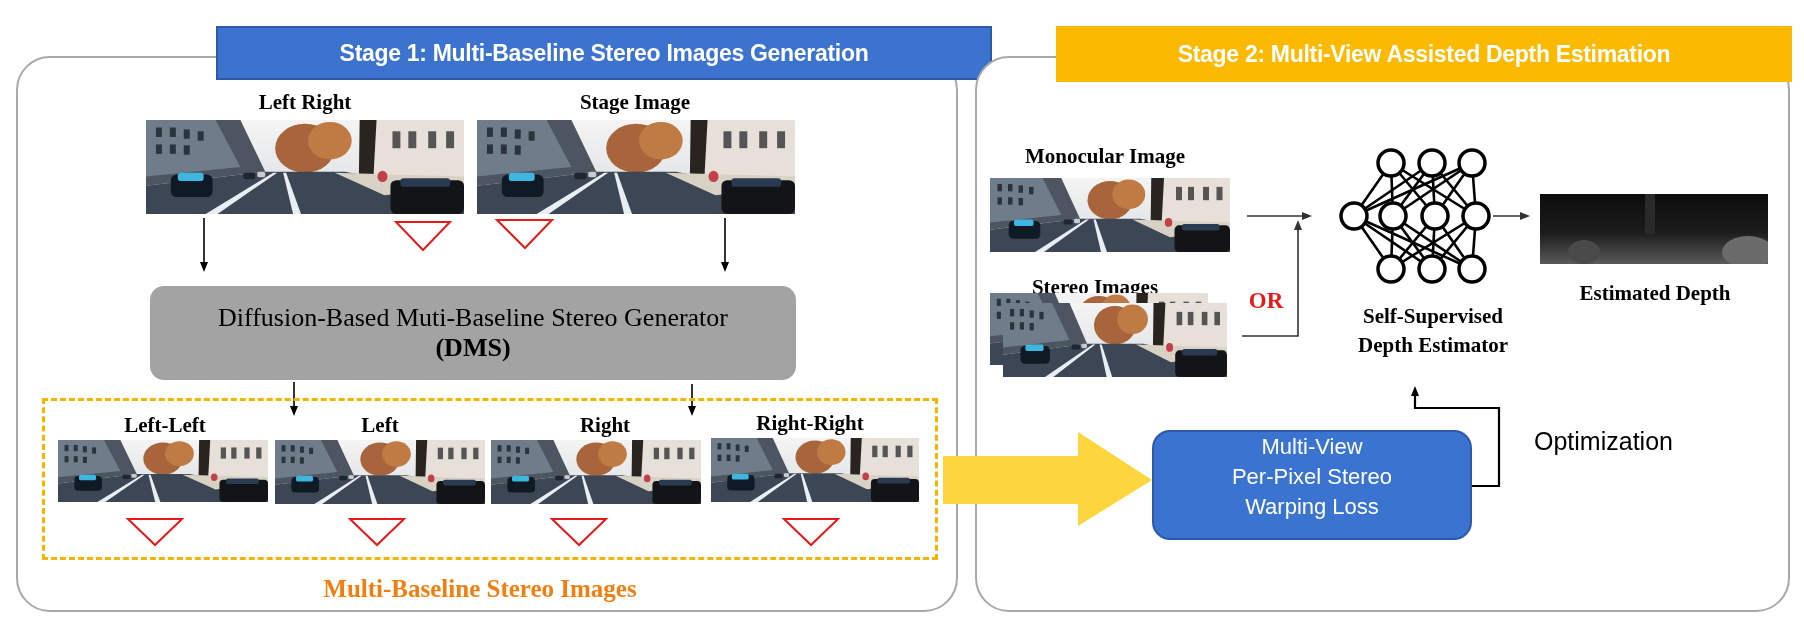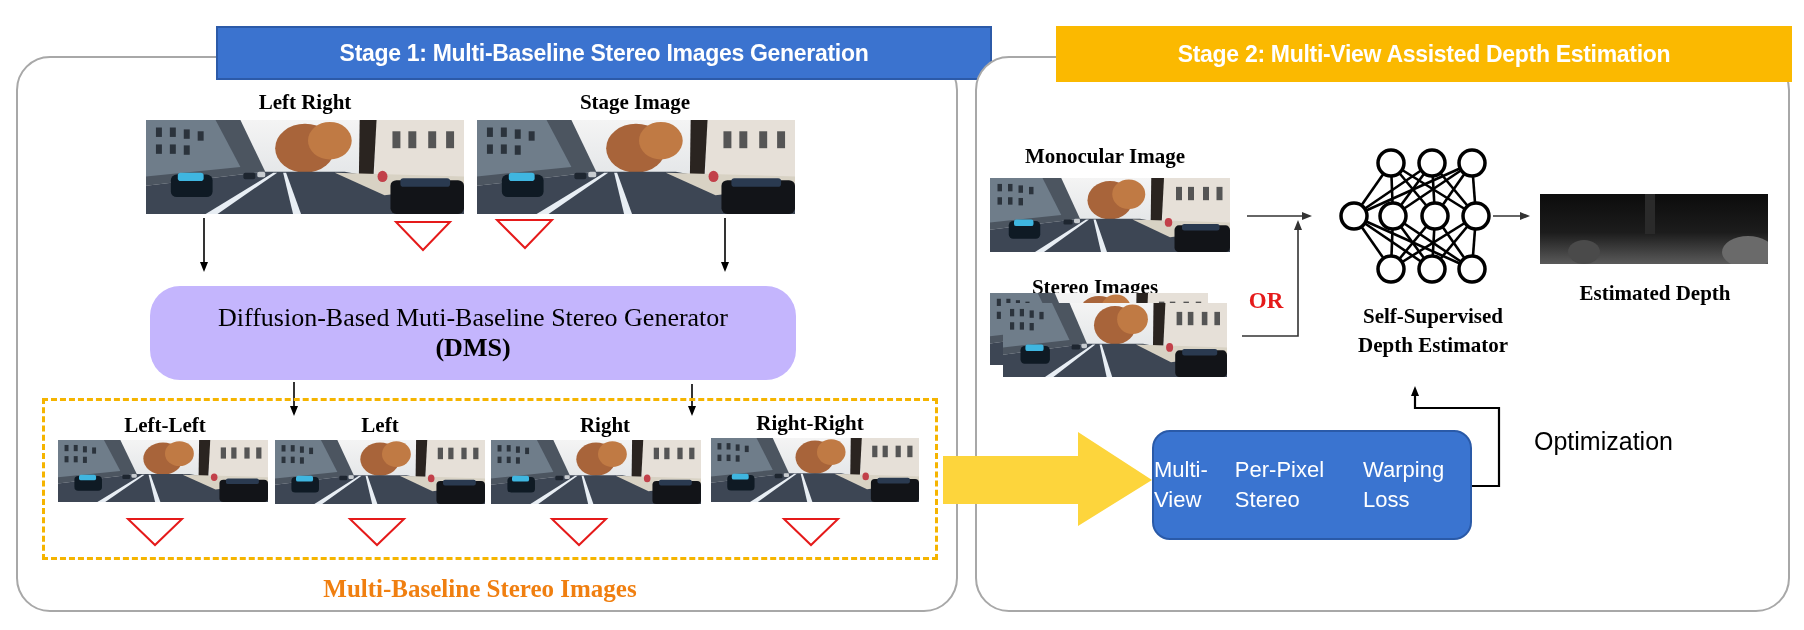--- a/index.html
+++ b/index.html
@@ -3,24 +3,24 @@
 <meta charset="utf-8">
 <style>
   html, body { margin:0; padding:0; background:#ffffff; }
   body { width:1804px; height:630px; position:relative; overflow:hidden; font-family:"Liberation Serif", serif; }
   .abs { position:absolute; }
   .panel { position:absolute; border:2px solid #a8a8a8; border-radius:34px; background:#ffffff; box-sizing:border-box; }
   .stage-header { position:absolute; color:#ffffff; font-family:"Liberation Sans", sans-serif; font-weight:bold; font-size:23px; display:flex; align-items:center; justify-content:center; box-sizing:border-box; letter-spacing:-0.3px; }
   .lbl { position:absolute; font-family:"Liberation Serif", serif; font-weight:bold; color:#000; font-size:21px; text-align:center; white-space:nowrap; }
   .photo { position:absolute; overflow:hidden; }
   .photo svg { display:block; width:100%; height:100%; }
-  .dms { position:absolute; background:#c4b5fd; border-radius:30px; display:flex; flex-direction:column; align-items:center; justify-content:center; font-family:"Liberation Serif", serif; font-size:26px; color:#000; }
+  .dms { position:absolute; background:#a3a3a3; border-radius:14px; display:flex; flex-direction:column; align-items:center; justify-content:center; font-family:"Liberation Serif", serif; font-size:26px; color:#000; }
   .dms .t2 { font-weight:bold; font-size:26px; }
   .dashed { position:absolute; border:3px dashed #f5b400; box-sizing:border-box; }
-  .loss { position:absolute; background:#3a74d0; border:2px solid #2a5aa8; border-radius:18px; color:#fff; font-family:"Liberation Sans", sans-serif; font-size:22px; display:flex; flex-direction:row; align-items:center; line-height:30px; box-sizing:border-box; }
+  .loss { position:absolute; background:#3a74d0; border:2px solid #2a5aa8; border-radius:18px; color:#fff; font-family:"Liberation Sans", sans-serif; font-size:22px; display:flex; flex-direction:column; align-items:center; line-height:30px; box-sizing:border-box; }
   .sans { font-family:"Liberation Sans", sans-serif;margin-left:20px; }
 </style>
 </head>
 <body>
 
 <svg width="0" height="0" style="position:absolute">
   <defs>
     <linearGradient id="skyg" x1="0" y1="0" x2="0" y2="1">
       <stop offset="0" stop-color="#f4f4f4"></stop>
       <stop offset="1" stop-color="#d9dde0"></stop>

